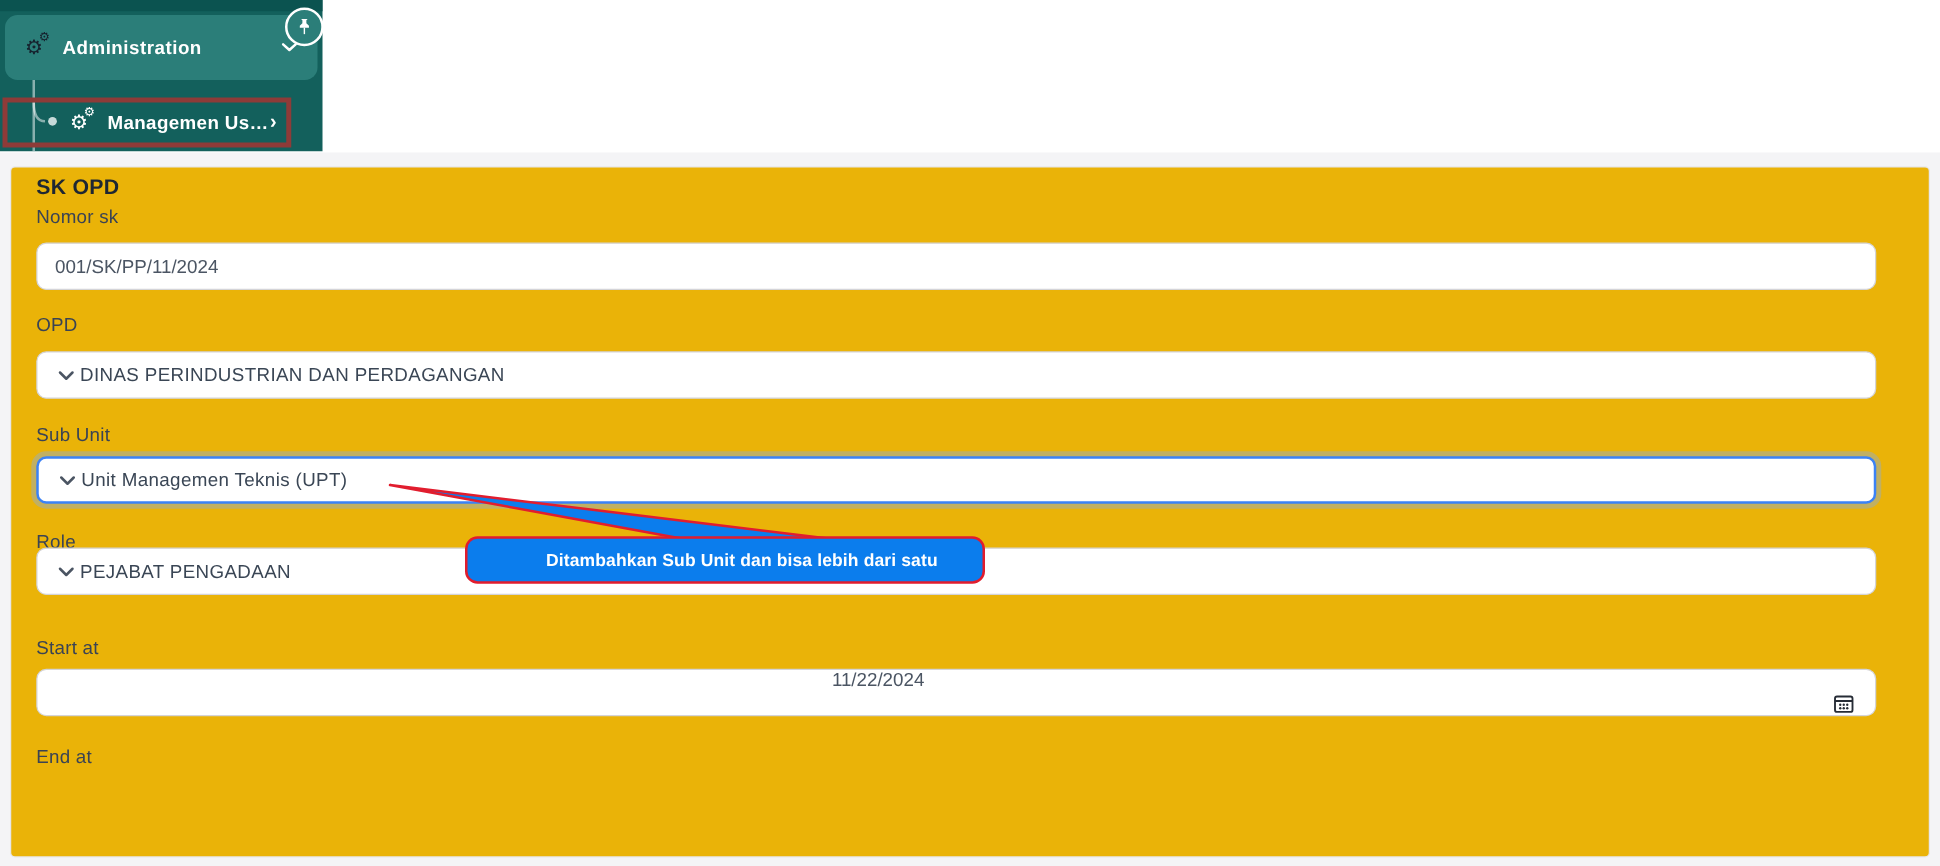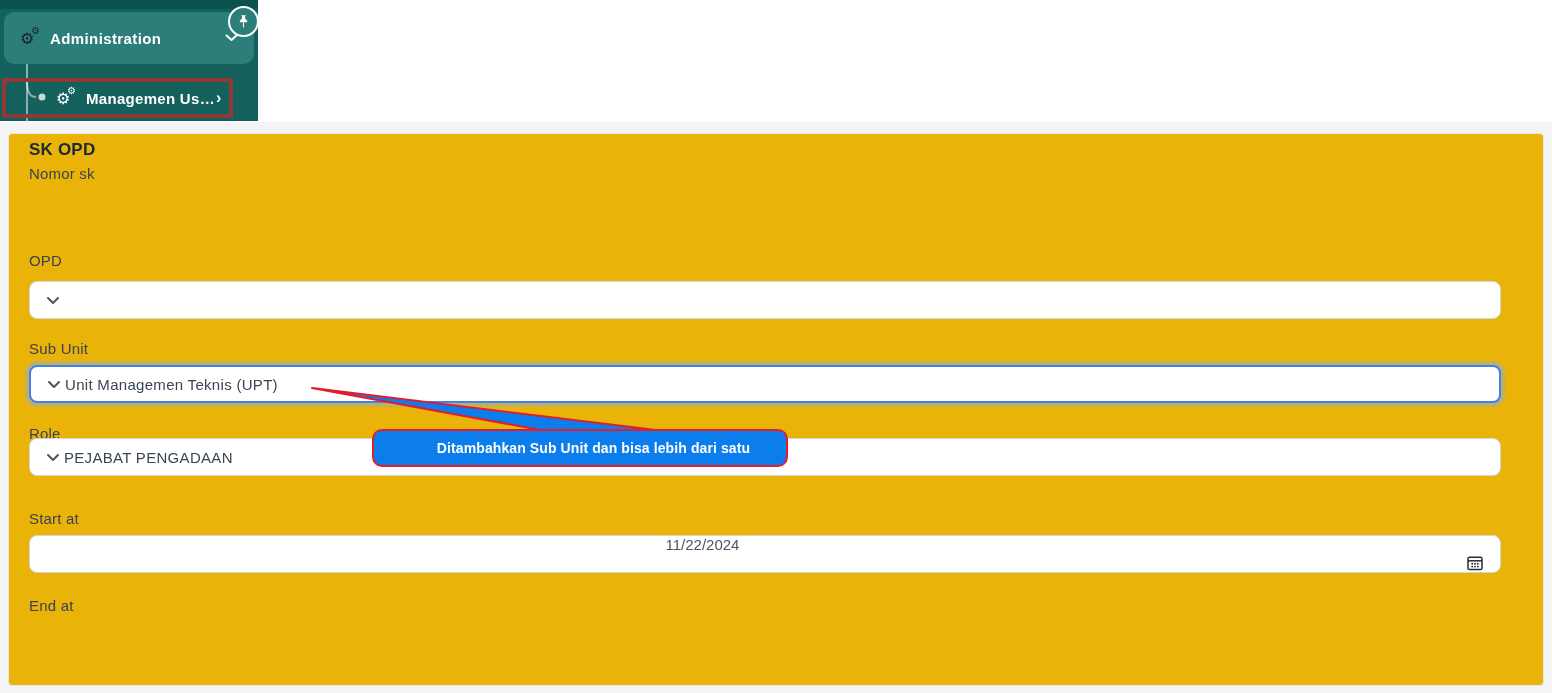--- a/index.html
+++ b/index.html
@@ -152,28 +152,32 @@
     </span>
     <span class="submenu-label">Managemen Us…</span>
     <span class="submenu-arrow">›</span>
   </div>
 </div>
 
 <div class="card">
   <div class="card-title">SK OPD</div>
 
   <div class="f-label lbl-nomor">Nomor sk</div>
+  <div class="f-box box-nomor">
+    <input style="border: none; outline: none; width: 100%; font: inherit; color: inherit; background: transparent;" value="001/SK/PP/11/2024">
+  </div>
 
   <div class="f-label lbl-opd">OPD</div>
   <div class="f-box select box-opd">
     <span class="chev">
       <svg width="14" height="9" viewBox="0 0 14 9">
           <path d="M2 2 L7 7 L12 2" fill="none" stroke="#4b5563" stroke-width="2" stroke-linecap="round" stroke-linejoin="round"></path>
         </svg>
     </span>
+    <span>DINAS PERINDUSTRIAN DAN PERDAGANGAN</span>
   </div>
 
   <div class="f-label lbl-sub">Sub Unit</div>
   <div class="f-box select focus-blue box-sub">
     <span class="chev">
       <svg width="14" height="9" viewBox="0 0 14 9">
           <path d="M2 2 L7 7 L12 2" fill="none" stroke="#4b5563" stroke-width="2" stroke-linecap="round" stroke-linejoin="round"></path>
         </svg>
     </span>
     <span>Unit Managemen Teknis (UPT)</span>

